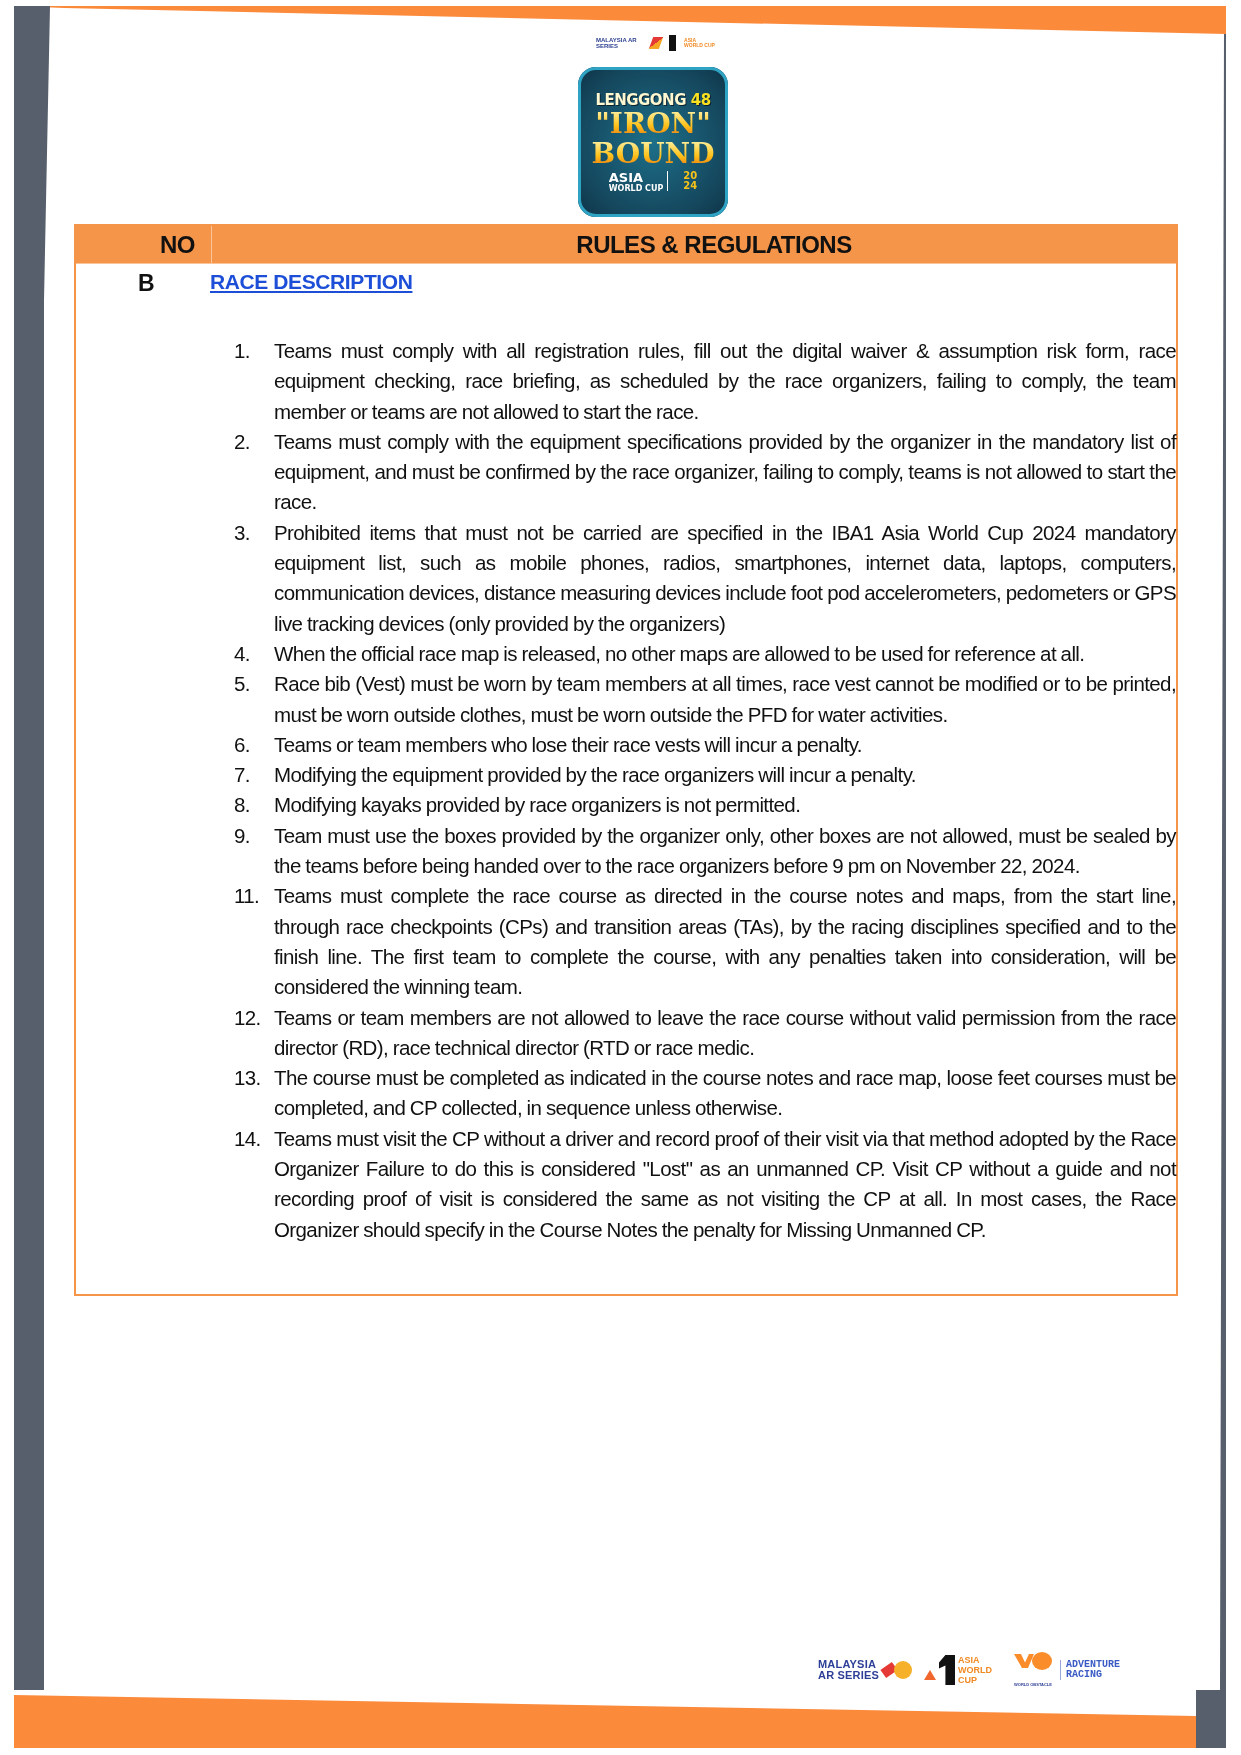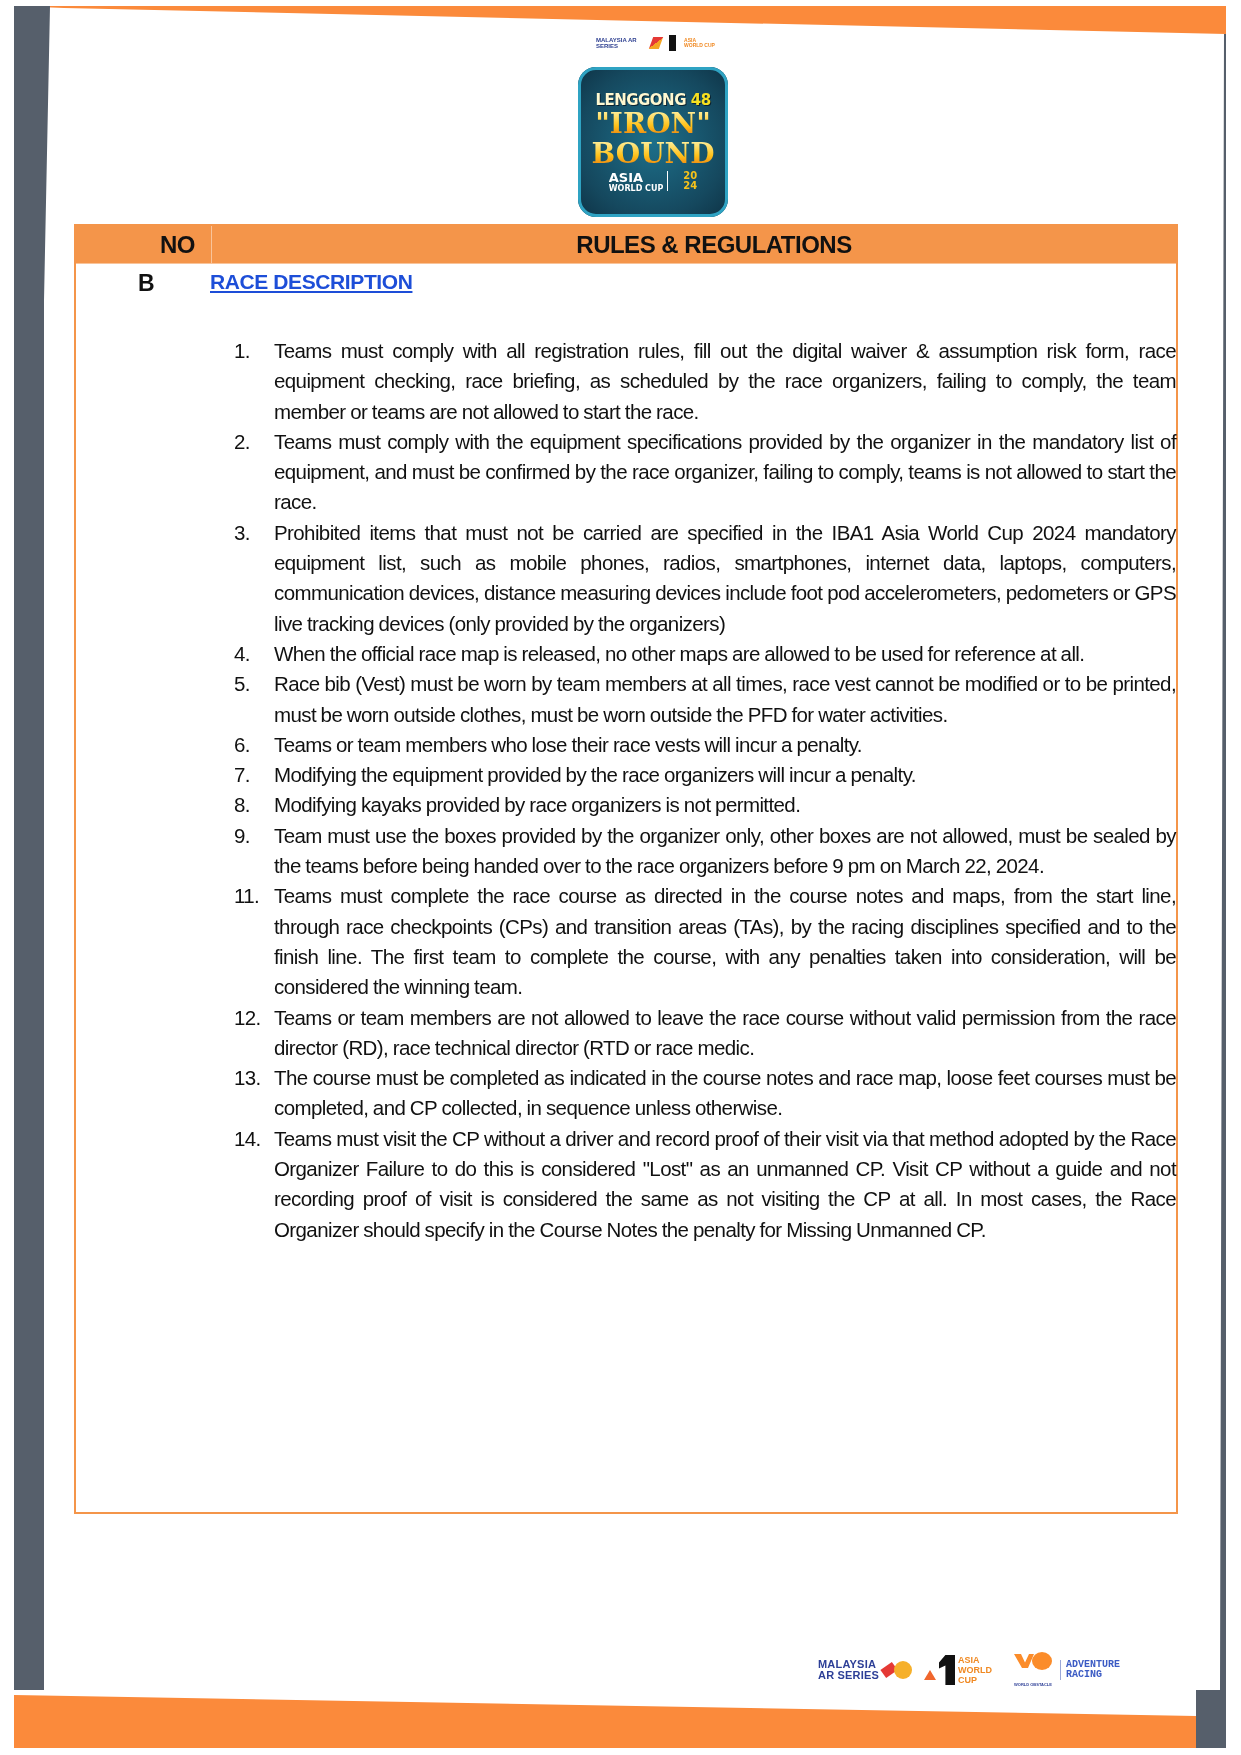--- a/index.html
+++ b/index.html
@@ -39,21 +39,21 @@
     -webkit-background-clip: text; background-clip: text; -webkit-text-fill-color: transparent;
     text-shadow: none;
   }
   .iron-foot { display: flex; align-items: flex-start; gap: 4px; margin-top: 2px; }
   .iron-foot .asia { font: bold 13px "DejaVu Sans", sans-serif; color: #fff; line-height: 13px; }
   .iron-foot .wc { font: bold 8px "DejaVu Sans", sans-serif; color: #fff; line-height: 9px; }
   .iron-foot .yr { font: bold 10px "DejaVu Sans", sans-serif; color: #f6c21a; line-height: 10px; border-left: 1px solid #fff; padding-left: 15px; }
 
   
   .rules-table {
-    position: absolute; left: 74px; top: 224px; width: 1104px; height: 1290px;
+    position: absolute; left: 74px; top: 224px; width: 1104px; height: 1072px;
     border: 2px solid #f4954a; box-sizing: border-box;
   }
   .rules-head {
     height: 37px; background: #f4954a; display: flex; border-bottom: 1px solid #f9c49a;
   }
   .head-no {
     width: 136px; display: flex; align-items: center; justify-content: flex-end; padding-right: 16px; box-sizing: border-box;
     font: bold 24px "Liberation Sans", sans-serif; color: #111; border-right: 1px solid #f9c49a;
     letter-spacing: -0.5px;
   }
@@ -155,21 +155,21 @@
       <span class="section-title">RACE DESCRIPTION</span>
       <ol class="rules">
         <li><span class="num">1.</span><span>Teams must comply with all registration rules, fill out the digital waiver &amp; assumption risk form, race equipment checking, race briefing, as scheduled by the race organizers, failing to comply, the team member or teams are not allowed to start the race.</span></li>
         <li><span class="num">2.</span><span>Teams must comply with the equipment specifications provided by the organizer in the mandatory list of equipment, and must be confirmed by the race organizer, failing to comply, teams is not allowed to start the race.</span></li>
         <li><span class="num">3.</span><span>Prohibited items that must not be carried are specified in the IBA1 Asia World Cup 2024 mandatory equipment list, such as mobile phones, radios, smartphones, internet data, laptops, computers, communication devices, distance measuring devices include foot pod accelerometers, pedometers or GPS live tracking devices (only provided by the organizers)</span></li>
         <li><span class="num">4.</span><span>When the official race map is released, no other maps are allowed to be used for reference at all.</span></li>
         <li><span class="num">5.</span><span>Race bib (Vest) must be worn by team members at all times, race vest cannot be modified or to be printed, must be worn outside clothes, must be worn outside the PFD for water activities.</span></li>
         <li><span class="num">6.</span><span>Teams or team members who lose their race vests will incur a penalty.</span></li>
         <li><span class="num">7.</span><span>Modifying the equipment provided by the race organizers will incur a penalty.</span></li>
         <li><span class="num">8.</span><span>Modifying kayaks provided by race organizers is not permitted.</span></li>
-        <li><span class="num">9.</span><span>Team must use the boxes provided by the organizer only, other boxes are not allowed, must be sealed by the teams before being handed over to the race organizers before 9 pm on March 22, 2024.</span></li>
+        <li><span class="num">9.</span><span>Team must use the boxes provided by the organizer only, other boxes are not allowed, must be sealed by the teams before being handed over to the race organizers before 9 pm on November 22, 2024.</span></li>
         <li><span class="num">11.</span><span>Teams must complete the race course as directed in the course notes and maps, from the start line, through race checkpoints (CPs) and transition areas (TAs), by the racing disciplines specified and to the finish line. The first team to complete the course, with any penalties taken into consideration, will be considered the winning team.</span></li>
         <li><span class="num">12.</span><span>Teams or team members are not allowed to leave the race course without valid permission from the race director (RD), race technical director (RTD or race medic.</span></li>
         <li><span class="num">13.</span><span>The course must be completed as indicated in the course notes and race map, loose feet courses must be completed, and CP collected, in sequence unless otherwise.</span></li>
         <li><span class="num">14.</span><span>Teams must visit the CP without a driver and record proof of their visit via that method adopted by the Race Organizer Failure to do this is considered "Lost" as an unmanned CP. Visit CP without a guide and not recording proof of visit is considered the same as not visiting the CP at all. In most cases, the Race Organizer should specify in the Course Notes the penalty for Missing Unmanned CP.</span></li>
       </ol>
     </div>
   </div>
 </div>
 
 <div class="footer-logos">

